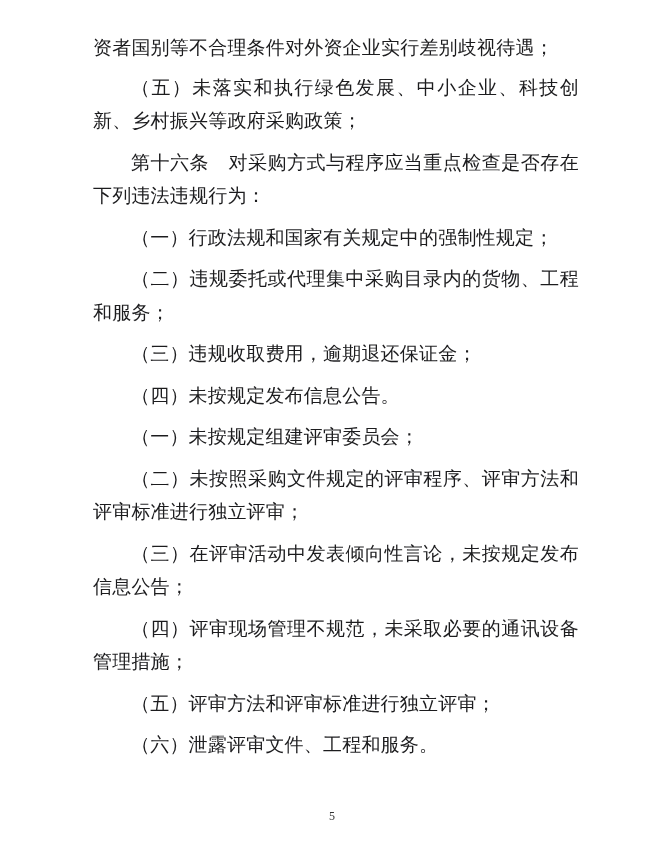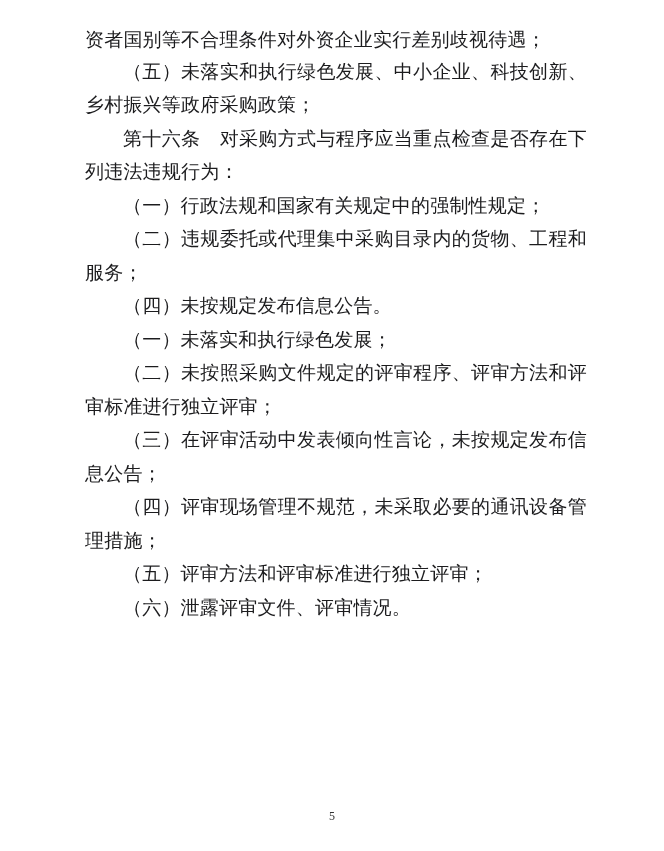--- a/index.html
+++ b/index.html
@@ -29,21 +29,21 @@
     width: 502px;
     color: #1c1c1e;
     font-size: 19px;
     line-height: 33.5px;
     letter-spacing: 0.2px;
     text-align: justify;
     line-break: strict;
     word-break: normal;
   }
   .para {
-    margin: 0;
+    margin: 8px;
     padding: 0;
   }
   .para.indent {
     text-indent: 2em;
     font-family: Liberation Mono, monospace;
   }
   .page-number {
     position: absolute;
     left: 0;
     top: 809px;
@@ -58,22 +58,23 @@
 </head>
 <body>
 
 <div class="page">
   <div class="doc-body" id="doc-body">
       <p class="para">资者国别等不合理条件对外资企业实行差别歧视待遇；</p>
       <p class="para indent">（五）未落实和执行绿色发展、中小企业、科技创新、乡村振兴等政府采购政策；</p>
       <p class="para indent">第十六条　对采购方式与程序应当重点检查是否存在下列违法违规行为：</p>
       <p class="para indent">（一）行政法规和国家有关规定中的强制性规定；</p>
       <p class="para indent">（二）违规委托或代理集中采购目录内的货物、工程和服务；</p>
+      <p class="para indent">（三）违规收取费用，逾期退还保证金；</p>
       <p class="para indent">（四）未按规定发布信息公告。</p>
-      <p class="para indent">（一）未落实和执行绿色发展；</p>
+      <p class="para indent">（一）未按规定组建评审委员会；</p>
       <p class="para indent">（二）未按照采购文件规定的评审程序、评审方法和评审标准进行独立评审；</p>
       <p class="para indent">（三）在评审活动中发表倾向性言论，未按规定发布信息公告；</p>
       <p class="para indent">（四）评审现场管理不规范，未采取必要的通讯设备管理措施；</p>
       <p class="para indent">（五）评审方法和评审标准进行独立评审；</p>
-      <p class="para indent">（六）泄露评审文件、评审情况。</p>
+      <p class="para indent">（六）泄露评审文件、工程和服务。</p>
     </div>
   <div class="page-number">5</div>
 </div>
 
 </body></html>

